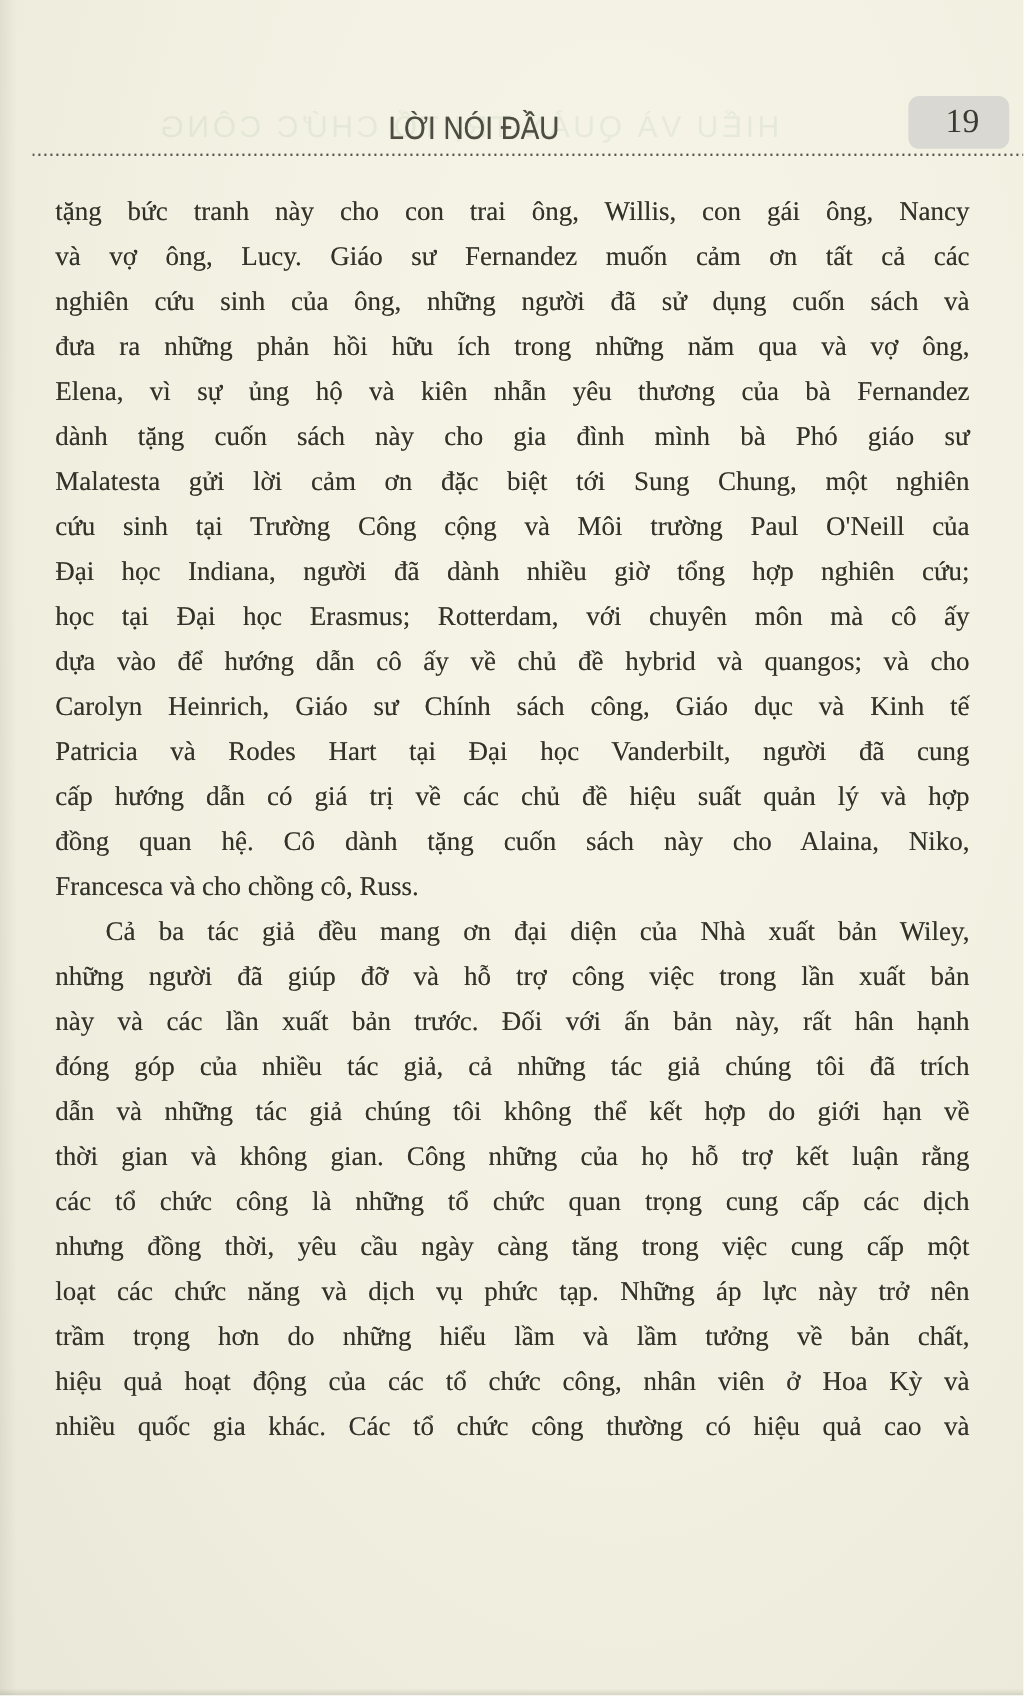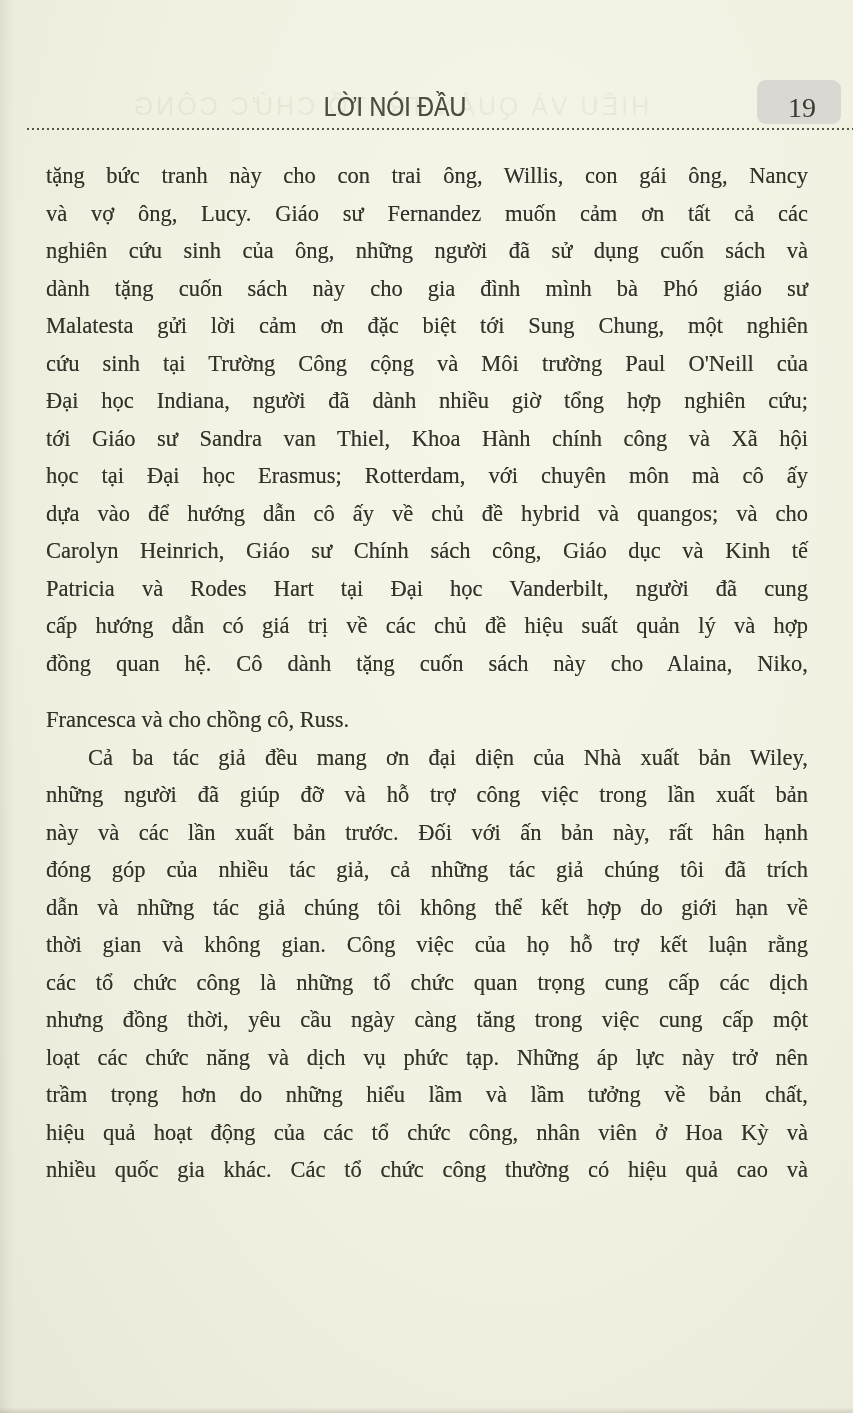--- a/index.html
+++ b/index.html
@@ -41,21 +41,21 @@
     font-size: 27px; font-weight: 400;
     color: #4d4c42;
     transform: scaleX(0.86);
     text-shadow: 0 0 0.6px rgba(77,76,66,0.55);
   }
   .pagenum-box {
     position: absolute; top: 80px; left: 757px;
     width: 84px; height: 44px;
     background: #d9d8d2;
     border-radius: 9px;
-    display: flex; align-items: flex-end; justify-content: center;
+    display: flex; align-items: center; justify-content: center;
     padding-left: 6px; box-sizing: border-box;
   }
   .pagenum {
     font-family: "Liberation Serif", "DejaVu Serif", serif;
     font-size: 28px; color: #3b3a31;
   }
   .dotted-rule {
     position: absolute; top: 127px; left: 27px; right: 0; height: 3px;
     background-image: repeating-linear-gradient(90deg,
       #57564b 0, #57564b 2px, transparent 2px, transparent 5px);
@@ -72,21 +72,21 @@
     text-shadow: 0 0 0.5px rgba(51,50,42,0.55);
   }
   .line {
     height: 37.5px; line-height: 37.5px;
     text-align: justify;
     text-align-last: justify;
     white-space: nowrap;
     overflow: visible;
     font-family: Liberation Serif, serif;
   }
-  .line.no-j { text-align-last: left; margin-top: 19px; }
+  .line.no-j { text-align-last: left; }
   .line.indent { text-indent: 42px; }
 </style>
 </head>
 <body>
 
 <div class="page">
 
   <div class="header-ghost">HIỂU VÀ QUẢN TRỊ TỔ CHỨC CÔNG</div>
 
   <div class="header-title">LỜI NÓI ĐẦU</div>
@@ -94,38 +94,39 @@
   <div class="pagenum-box">
     <span class="pagenum">19</span>
   </div>
 
   <div class="dotted-rule"></div>
 
   <div class="body-text">
       <div class="line">tặng bức tranh này cho con trai ông, Willis, con gái ông, Nancy</div>
       <div class="line">và vợ ông, Lucy. Giáo sư Fernandez muốn cảm ơn tất cả các</div>
       <div class="line">nghiên cứu sinh của ông, những người đã sử dụng cuốn sách và</div>
+      <div class="line">đưa ra những phản hồi hữu ích trong những năm qua và vợ ông,</div>
+      <div class="line">Elena, vì sự ủng hộ và kiên nhẫn yêu thương của bà Fernandez</div>
       <div class="line">dành tặng cuốn sách này cho gia đình mình bà Phó giáo sư</div>
       <div class="line">Malatesta gửi lời cảm ơn đặc biệt tới Sung Chung, một nghiên</div>
       <div class="line">cứu sinh tại Trường Công cộng và Môi trường Paul O'Neill của</div>
       <div class="line">Đại học Indiana, người đã dành nhiều giờ tổng hợp nghiên cứu;</div>
-      <div class="line">tới Giáo sư Sandra van Thiel, Khoa Hành chính công và Xã hội</div>
       <div class="line">học tại Đại học Erasmus; Rotterdam, với chuyên môn mà cô ấy</div>
       <div class="line">dựa vào để hướng dẫn cô ấy về chủ đề hybrid và quangos; và cho</div>
       <div class="line">Carolyn Heinrich, Giáo sư Chính sách công, Giáo dục và Kinh tế</div>
       <div class="line">Patricia và Rodes Hart tại Đại học Vanderbilt, người đã cung</div>
       <div class="line">cấp hướng dẫn có giá trị về các chủ đề hiệu suất quản lý và hợp</div>
       <div class="line">đồng quan hệ. Cô dành tặng cuốn sách này cho Alaina, Niko,</div>
       <div class="line no-j">Francesca và cho chồng cô, Russ.</div>
       <div class="line indent">Cả ba tác giả đều mang ơn đại diện của Nhà xuất bản Wiley,</div>
       <div class="line">những người đã giúp đỡ và hỗ trợ công việc trong lần xuất bản</div>
       <div class="line">này và các lần xuất bản trước. Đối với ấn bản này, rất hân hạnh</div>
       <div class="line">đóng góp của nhiều tác giả, cả những tác giả chúng tôi đã trích</div>
       <div class="line">dẫn và những tác giả chúng tôi không thể kết hợp do giới hạn về</div>
-      <div class="line">thời gian và không gian. Công việc của họ hỗ trợ kết luận rằng</div>
+      <div class="line">thời gian và không gian. Công những của họ hỗ trợ kết luận rằng</div>
       <div class="line">các tổ chức công là những tổ chức quan trọng cung cấp các dịch</div>
       <div class="line">nhưng đồng thời, yêu cầu ngày càng tăng trong việc cung cấp một</div>
       <div class="line">loạt các chức năng và dịch vụ phức tạp. Những áp lực này trở nên</div>
       <div class="line">trầm trọng hơn do những hiểu lầm và lầm tưởng về bản chất,</div>
       <div class="line">hiệu quả hoạt động của các tổ chức công, nhân viên ở Hoa Kỳ và</div>
       <div class="line">nhiều quốc gia khác. Các tổ chức công thường có hiệu quả cao và</div>
     </div>
 
   <div class="edge-shade-left"></div>
   <div class="edge-shade-bottom"></div>

